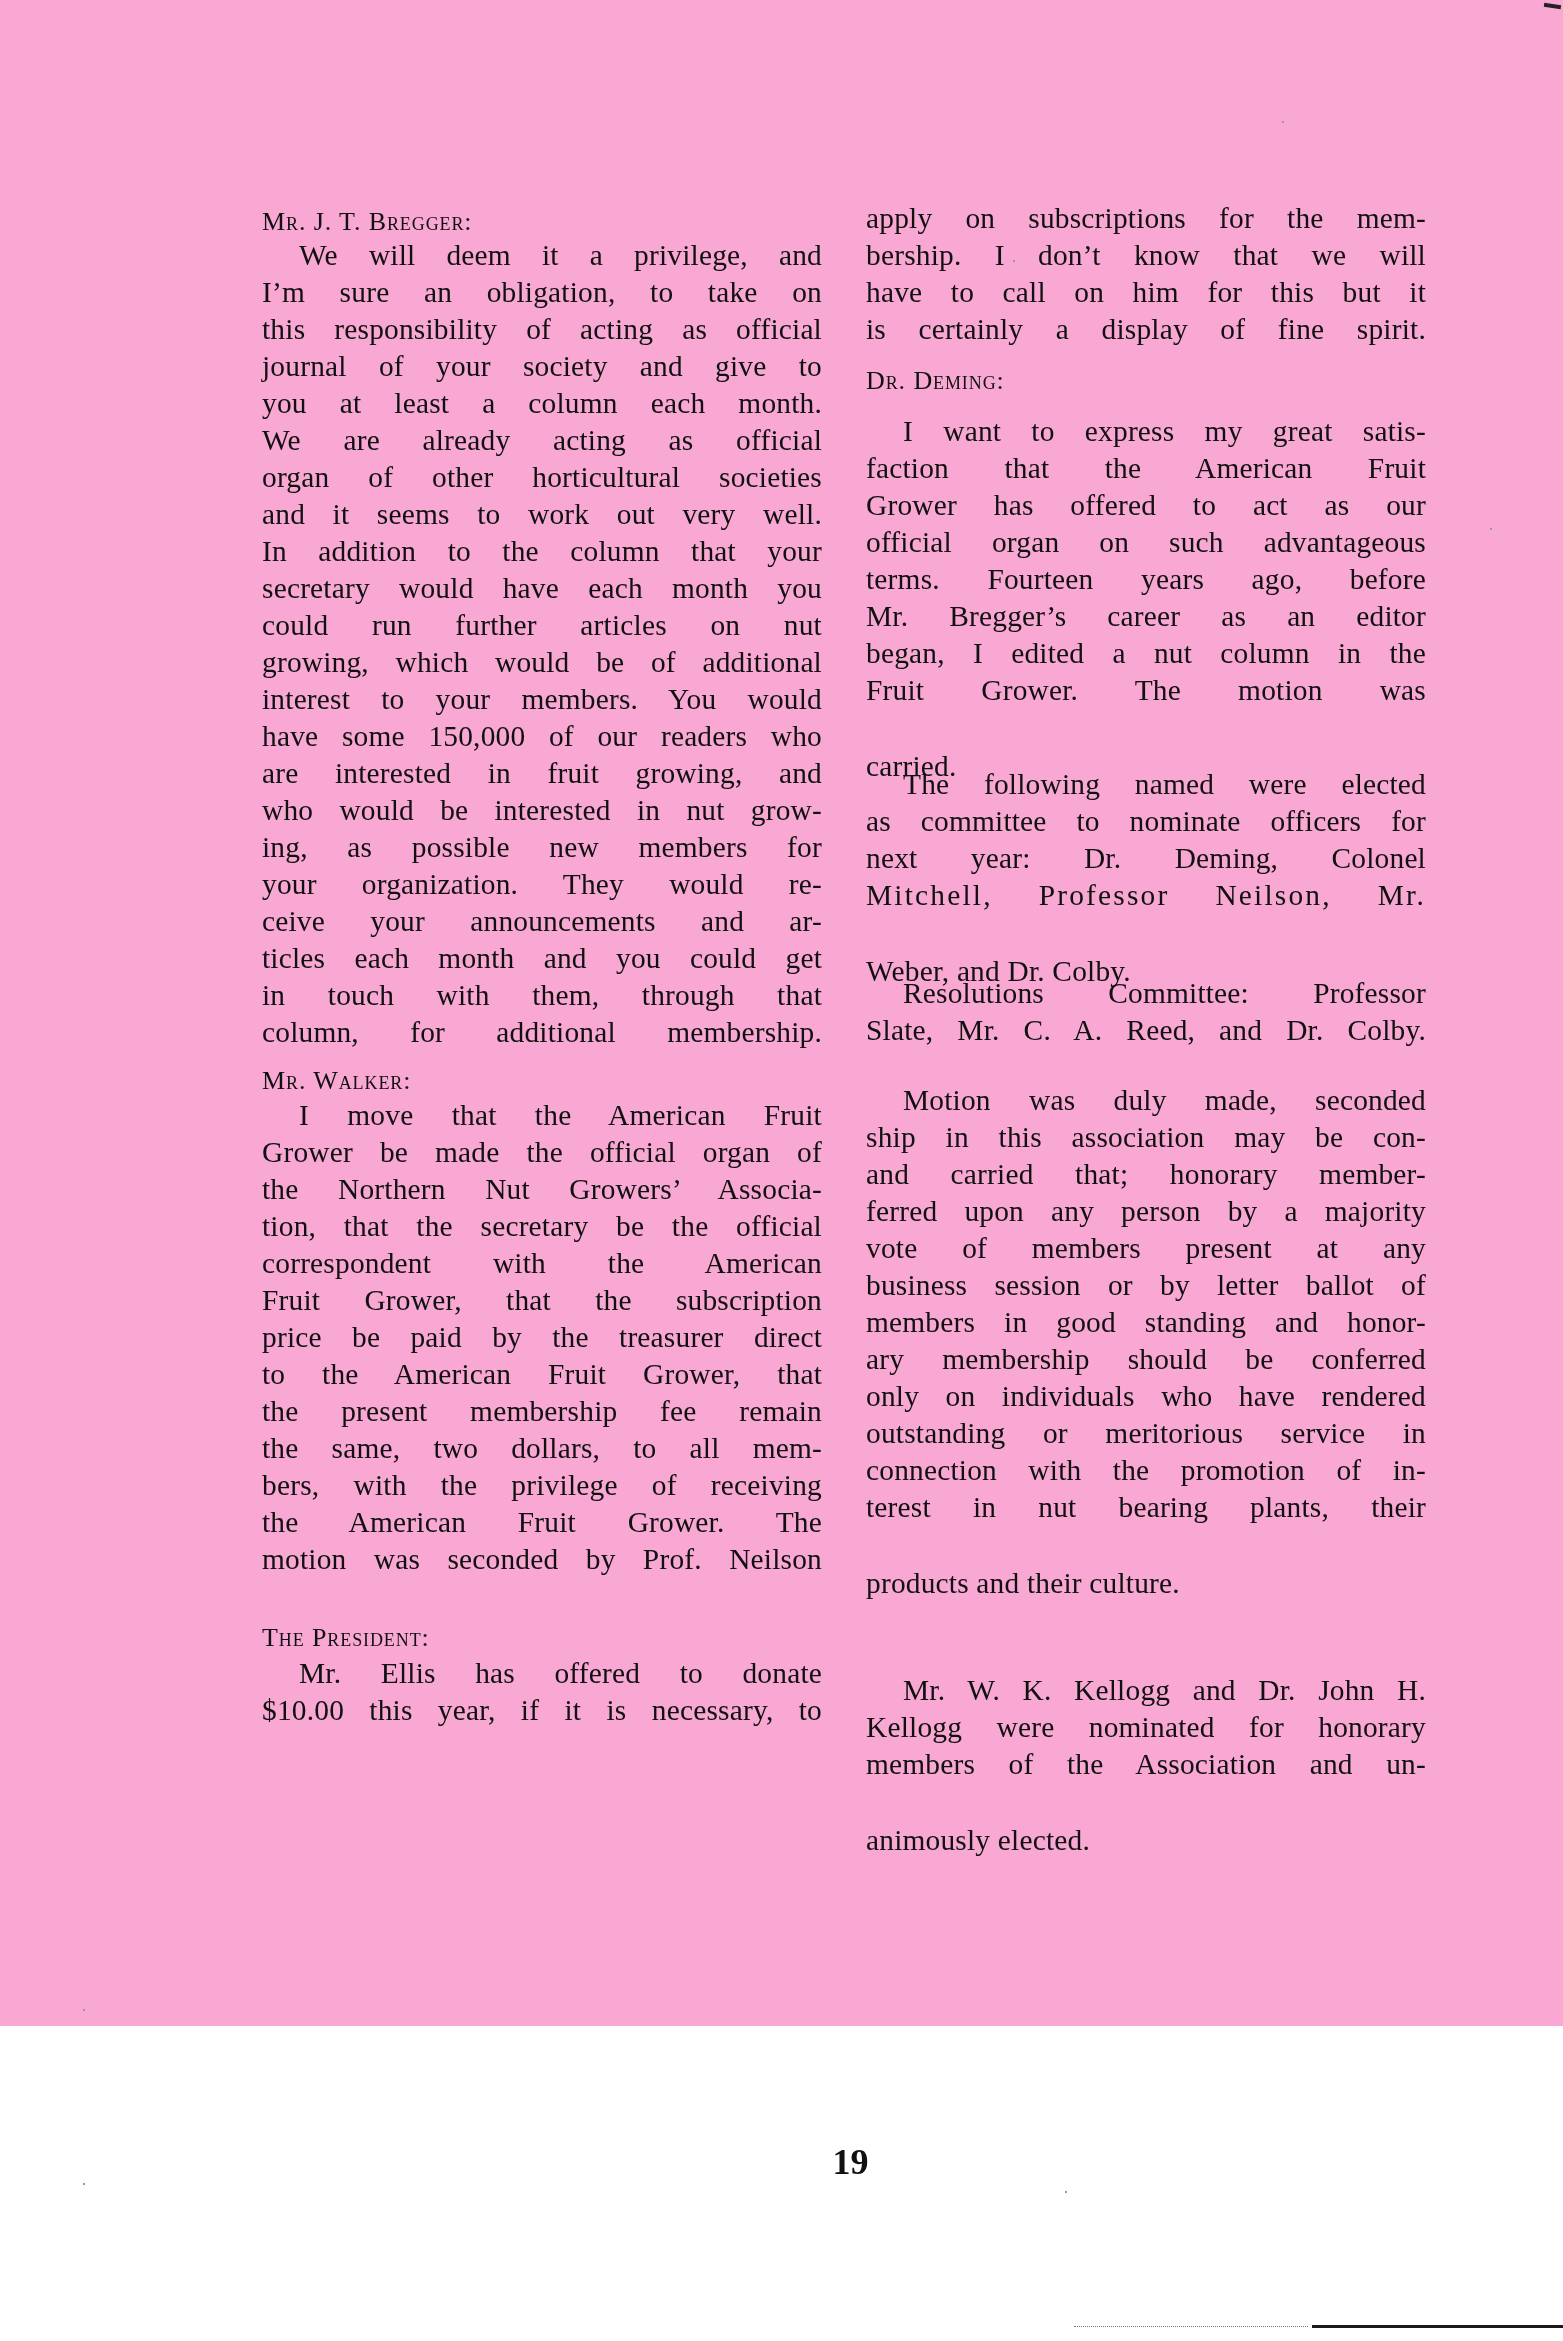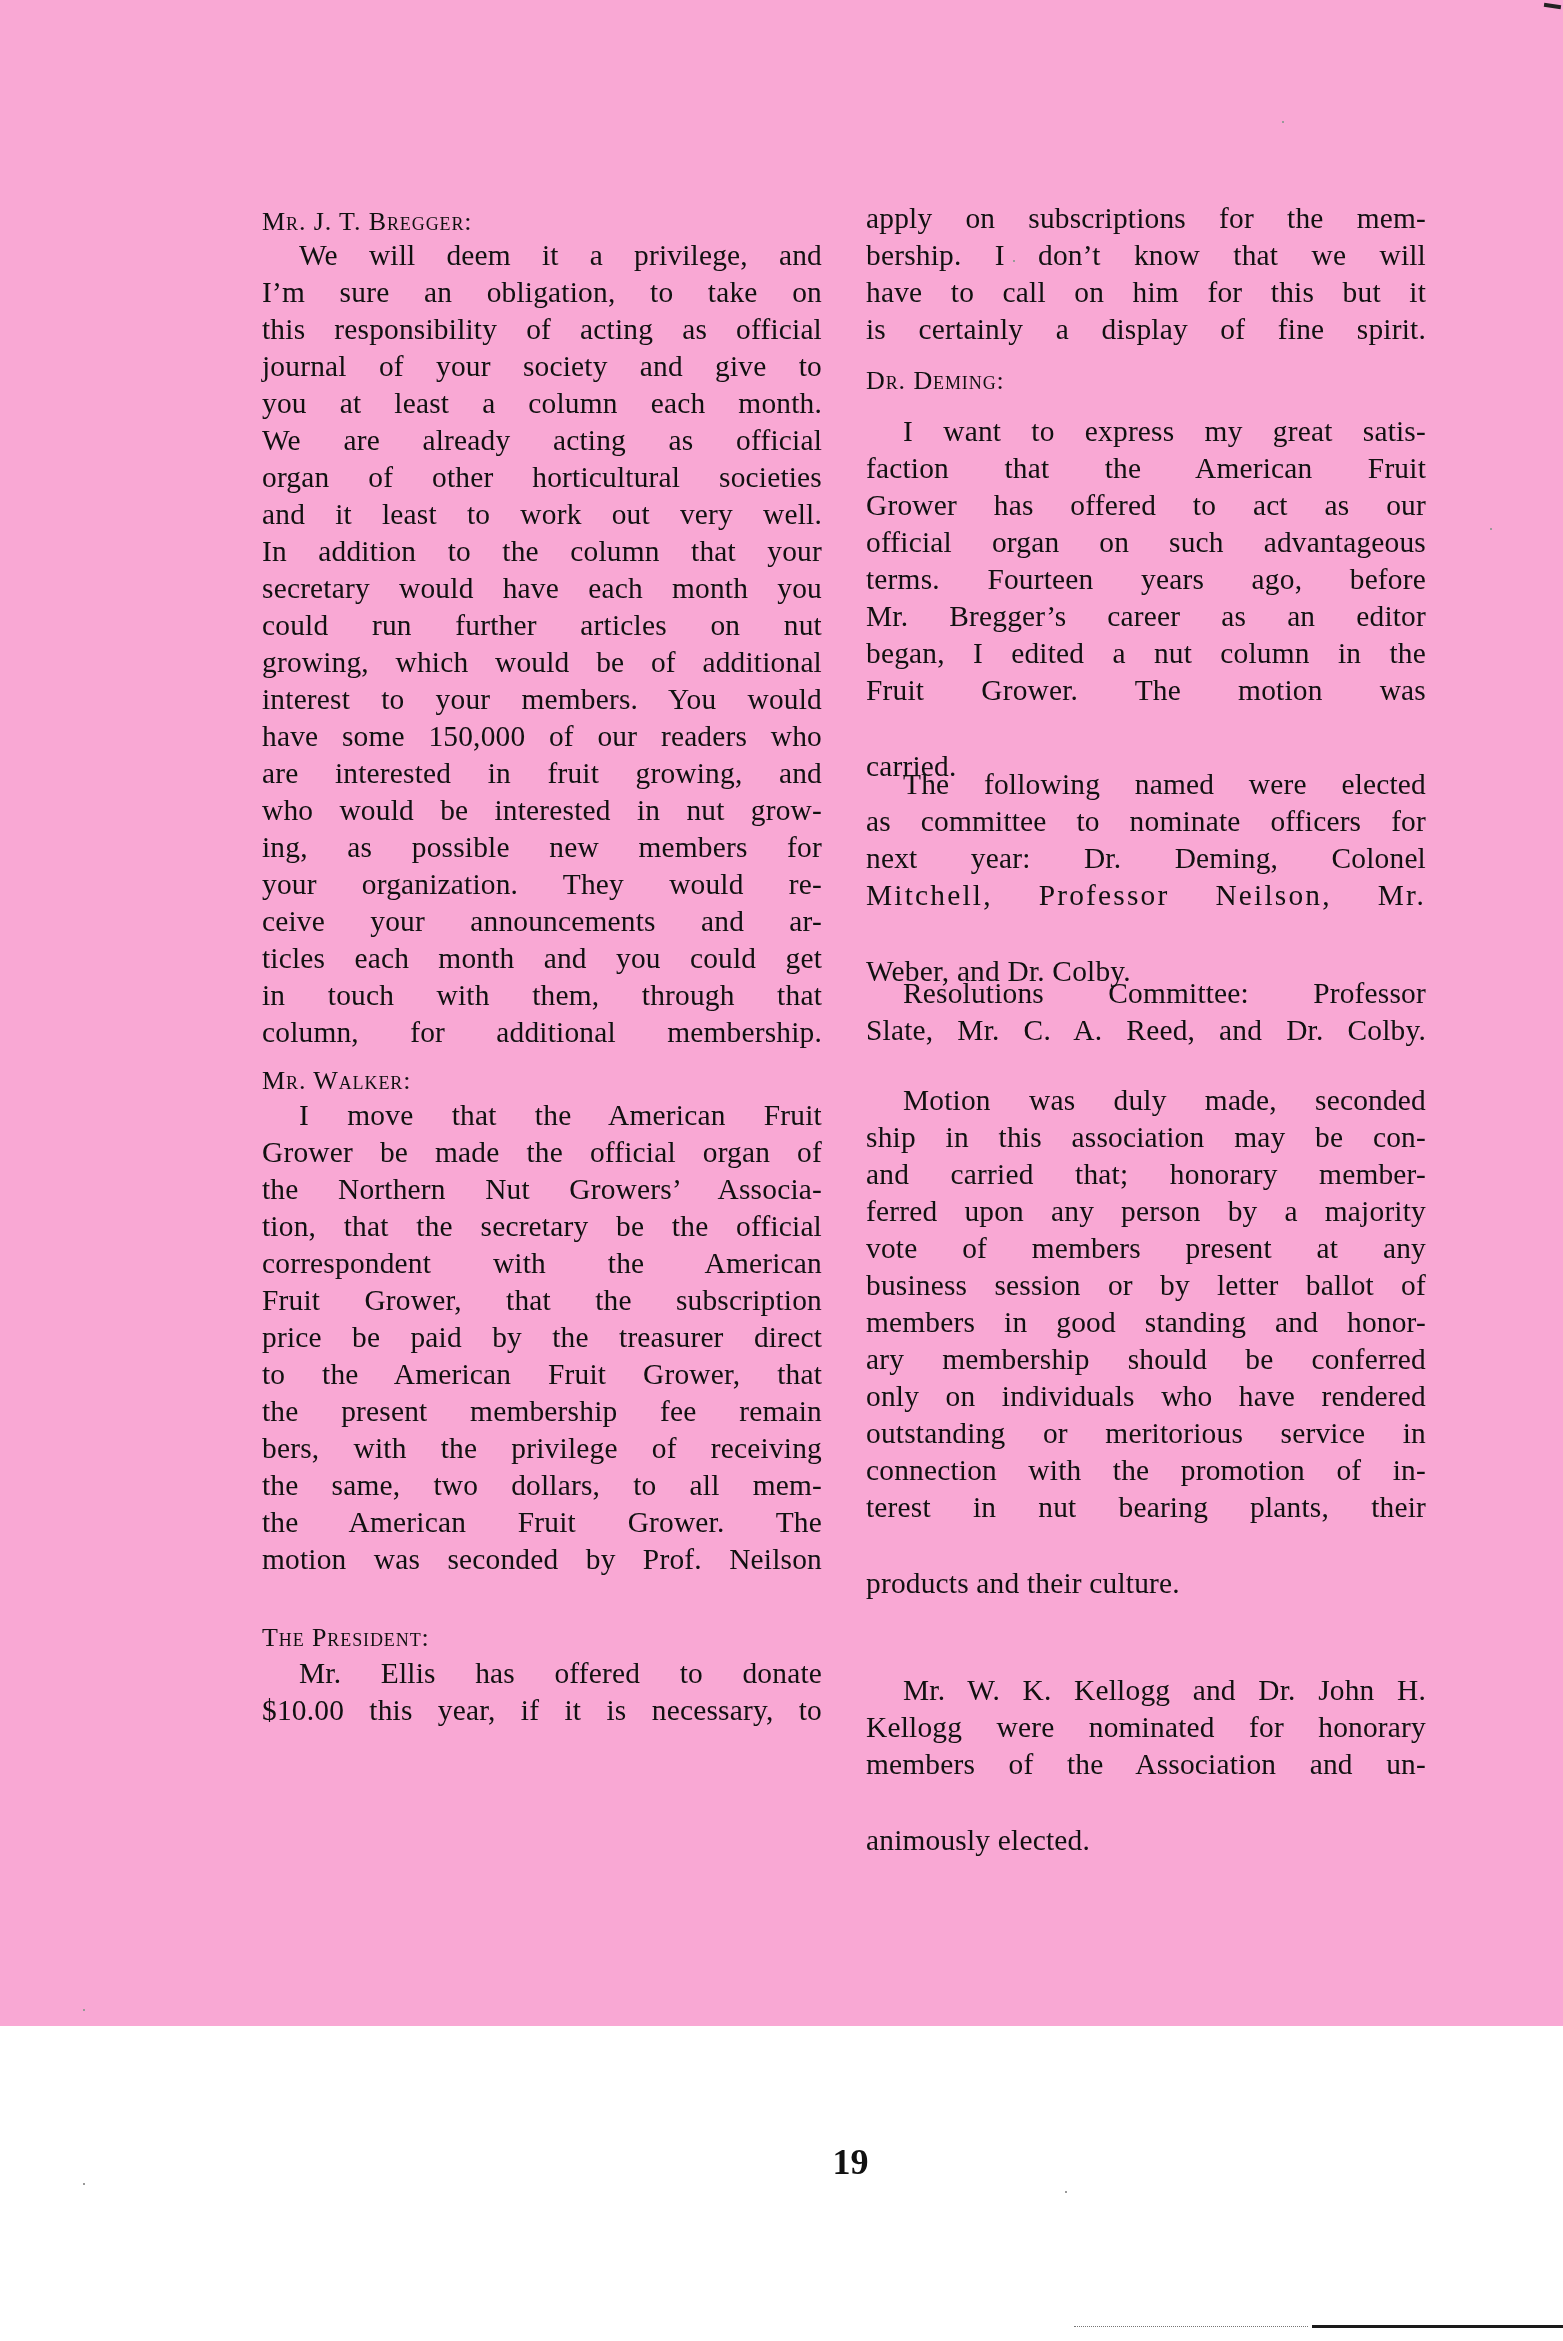--- a/index.html
+++ b/index.html
@@ -54,21 +54,21 @@
     </div>
 
     <div class="block" style="top:237px">
       <div class="line indent">We will deem it a privilege, and</div>
       <div class="line">I’m sure an obligation, to take on</div>
       <div class="line">this responsibility of acting as official</div>
       <div class="line">journal of your society and give to</div>
       <div class="line">you at least a column each month.</div>
       <div class="line">We are already acting as official</div>
       <div class="line">organ of other horticultural societies</div>
-      <div class="line">and it least to work out very well.</div>
+      <div class="line">and it seems to work out very well.</div>
       <div class="line">In addition to the column that your</div>
       <div class="line">secretary would have each month you</div>
       <div class="line">could run further articles on nut</div>
       <div class="line">growing, which would be of additional</div>
       <div class="line">interest to your members. You would</div>
       <div class="line">have some 150,000 of our readers who</div>
       <div class="line">are interested in fruit growing, and</div>
       <div class="line">who would be interested in nut grow-</div>
       <div class="line">ing, as possible new members for</div>
       <div class="line">your organization. They would re-</div>
@@ -85,22 +85,22 @@
     <div class="block" style="top:1097px">
       <div class="line indent">I move that the American Fruit</div>
       <div class="line">Grower be made the official organ of</div>
       <div class="line">the Northern Nut Growers’ Associa-</div>
       <div class="line">tion, that the secretary be the official</div>
       <div class="line">correspondent with the American</div>
       <div class="line">Fruit Grower, that the subscription</div>
       <div class="line">price be paid by the treasurer direct</div>
       <div class="line">to the American Fruit Grower, that</div>
       <div class="line">the present membership fee remain</div>
+      <div class="line">the same, two dollars, to all mem-</div>
       <div class="line">bers, with the privilege of receiving</div>
-      <div class="line">the same, two dollars, to all mem-</div>
       <div class="line">the American Fruit Grower. The</div>
       <div class="line">motion was seconded by Prof. Neilson</div>
     </div>
 
     <div class="block" style="top:1619px">
       <div class="heading">The President:</div>
     </div>
 
     <div class="block" style="top:1655px">
       <div class="line indent">Mr. Ellis has offered to donate</div>

